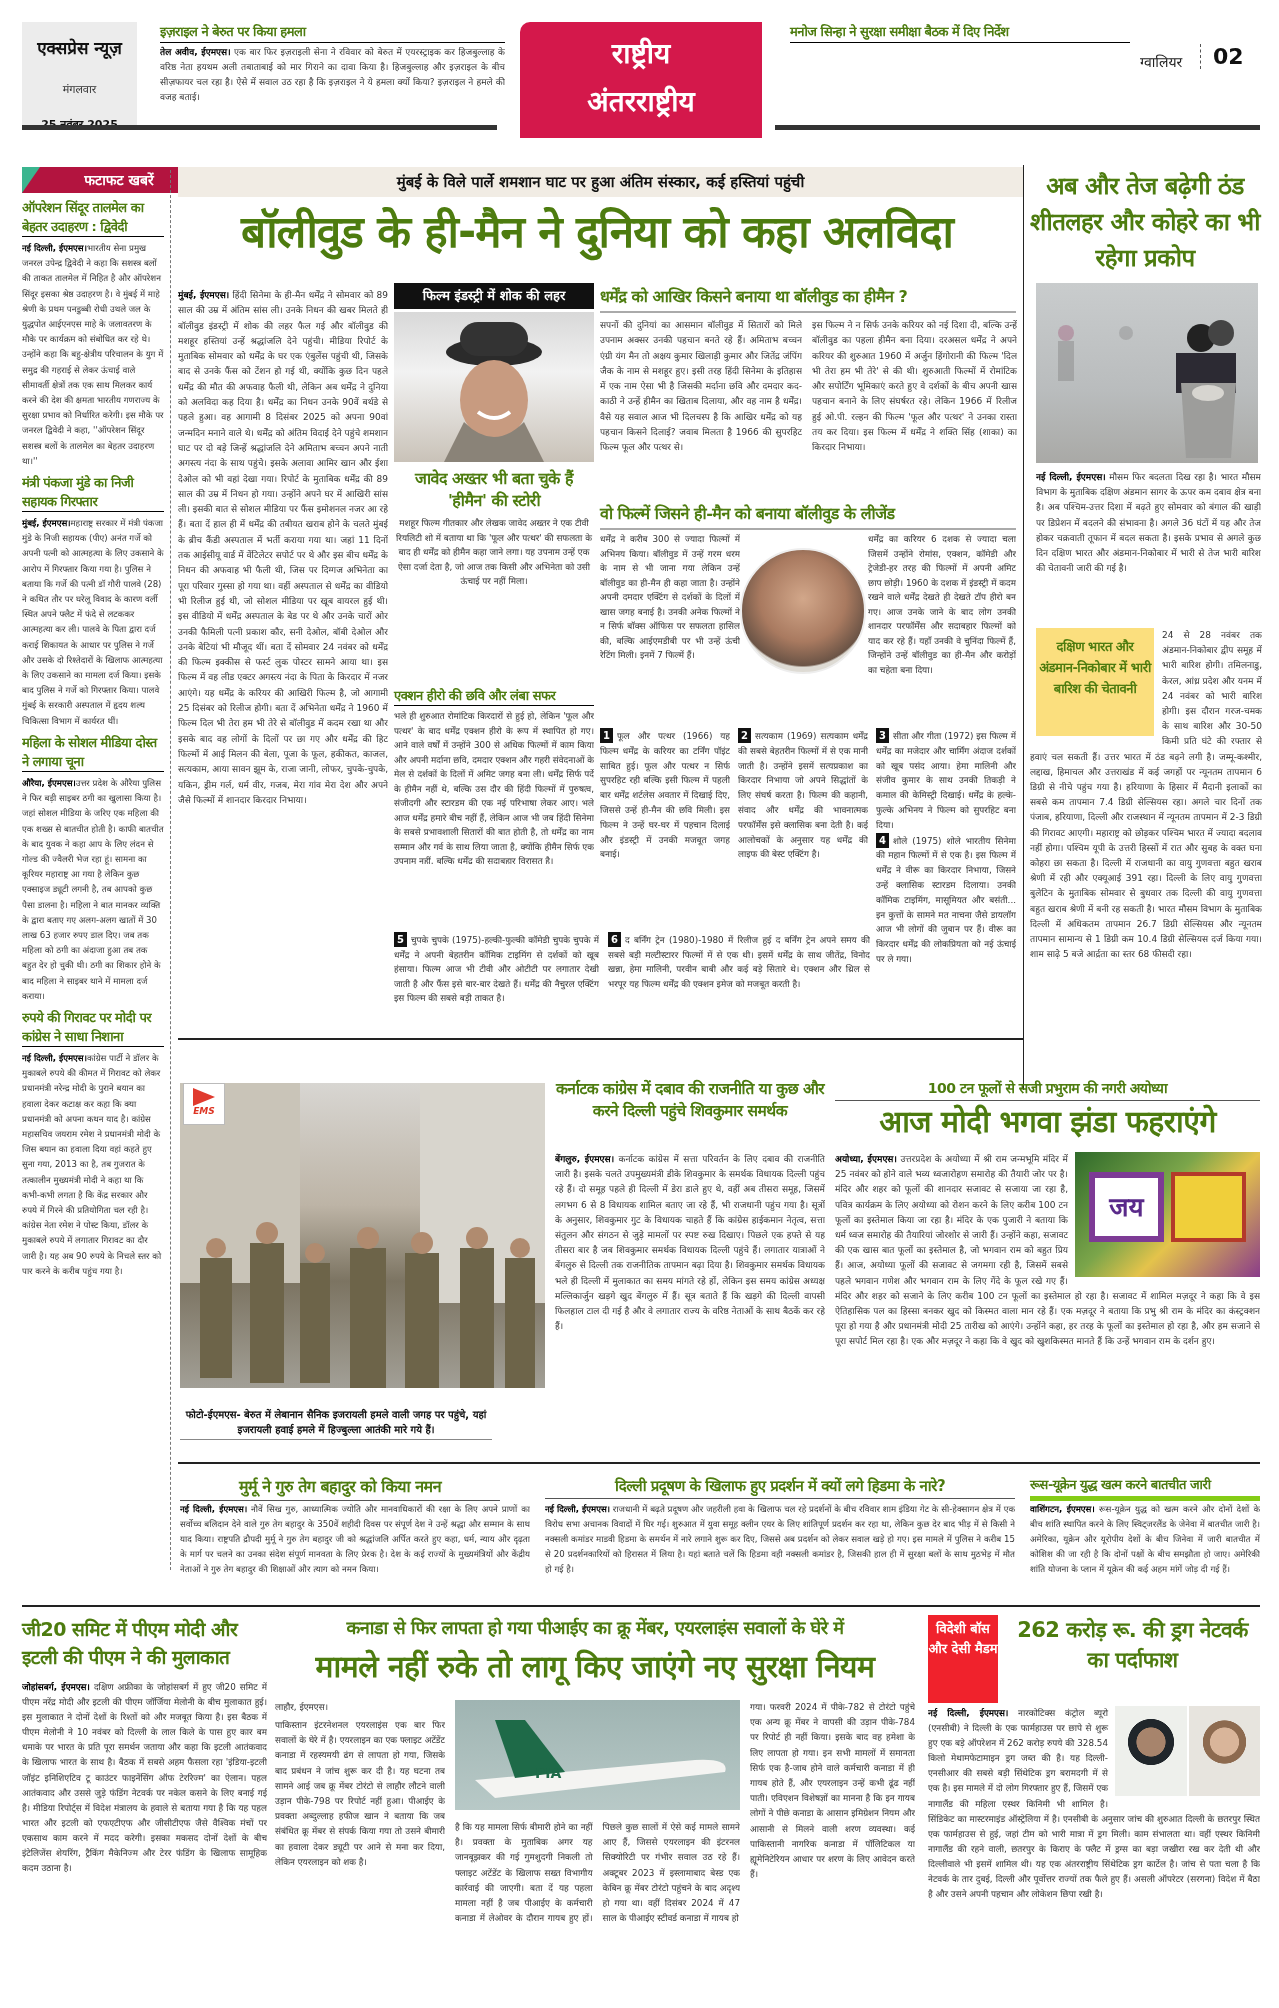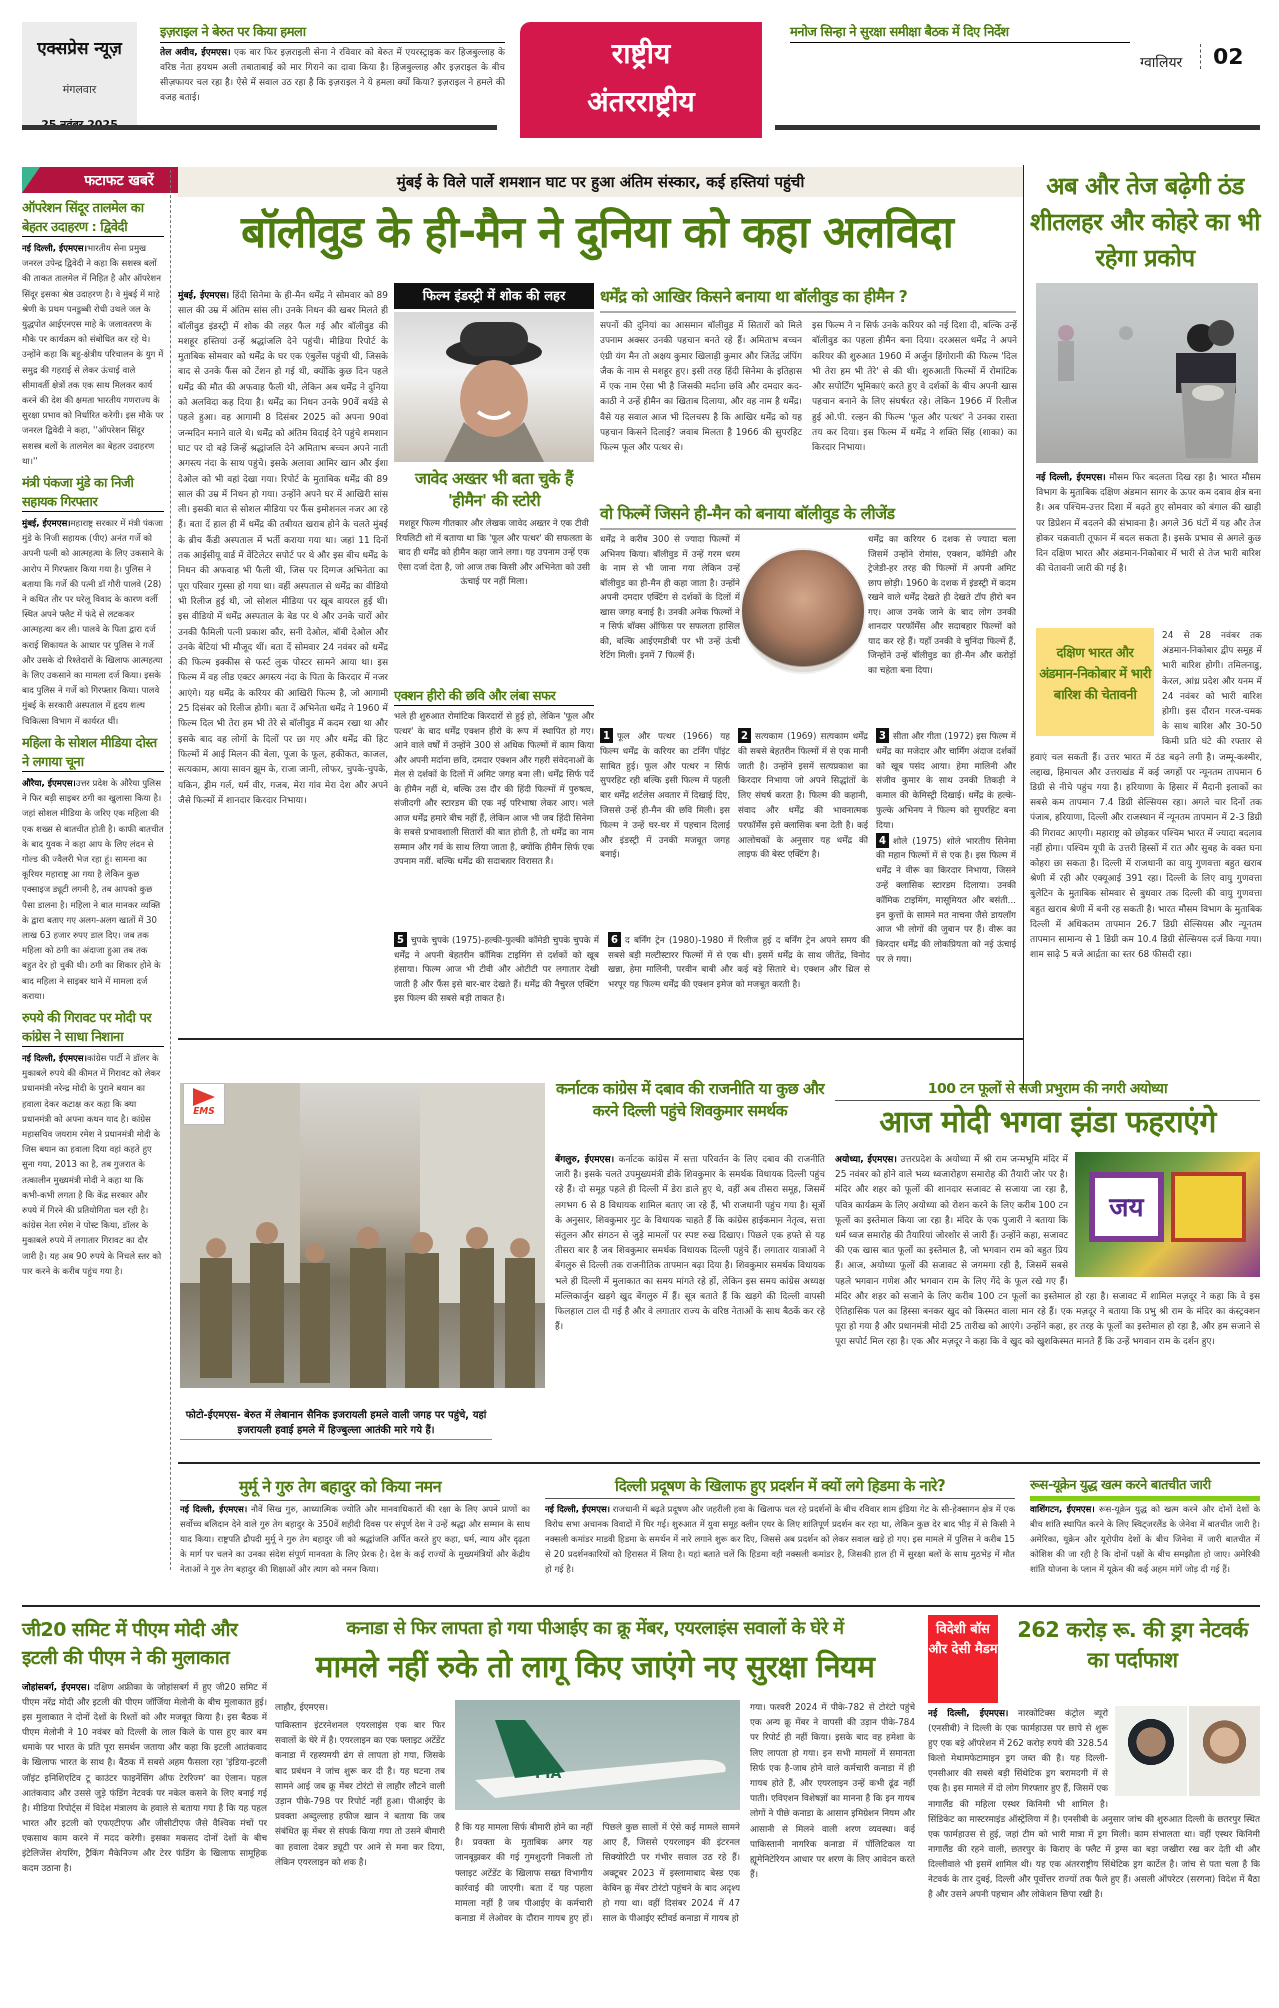--- a/index.html
+++ b/index.html
@@ -145,21 +145,21 @@
     <circle cx="165" cy="55" r="14" fill="#222"></circle>
     <circle cx="185" cy="50" r="13" fill="#444"></circle>
     <rect x="140" y="70" width="60" height="40" fill="#2c2a33"></rect>
     <path d="M145 100 L200 100 L195 175 L150 175 Z" fill="#9d9d9b"></path>
     <ellipse cx="172" cy="110" rx="16" ry="8" fill="#d7d5d0"></ellipse>
   </svg>
 </div>
 <div class="abs txt" style="left:1036px;top:470px;width:225px;height:150px;font-size:9px;line-height:15.2px">
   <b>नई दिल्ली, ईएमएस।</b> <span>मौसम फिर बदलता दिख रहा है। भारत मौसम विभाग के मुताबिक दक्षिण अंडमान सागर के ऊपर कम दबाव क्षेत्र बना है। अब पश्चिम-उत्तर दिशा में बढ़ते हुए सोमवार को बंगाल की खाड़ी पर डिप्रेशन में बदलने की संभावना है। अगले 36 घंटों में यह और तेज होकर चक्रवाती तूफान में बदल सकता है। इसके प्रभाव से अगले कुछ दिन दक्षिण भारत और अंडमान-निकोबार में भारी से तेज भारी बारिश की चेतावनी जारी की गई है।</span>
 </div>
-<div class="abs yellowbox h" style="left:1036px;top:628px;width:118px;height:108px;font-size:13px;line-height:21px;padding-top:14px">दक्षिण भारत और अंडमान-निकोबार में भारी बारिश की चेतावनी</div>
+<div class="abs yellowbox h" style="left:1036px;top:628px;width:118px;height:108px;font-size:13px;line-height:21px;padding-top:8px">दक्षिण भारत और अंडमान-निकोबार में भारी बारिश की चेतावनी</div>
 <div class="abs txt" style="left:1030px;top:628px;width:232px;height:455px;font-size:9px;line-height:15.2px">
   <span style="float:left;width:132px;height:112px"></span><span>24 से 28 नवंबर तक अंडमान-निकोबार द्वीप समूह में भारी बारिश होगी। तमिलनाडु, केरल, आंध्र प्रदेश और यनम में 24 नवंबर को भारी बारिश होगी। इस दौरान गरज-चमक के साथ बारिश और 30-50 किमी प्रति घंटे की रफ्तार से हवाएं चल सकती हैं। उत्तर भारत में ठंड बढ़ने लगी है। जम्मू-कश्मीर, लद्दाख, हिमाचल और उत्तराखंड में कई जगहों पर न्यूनतम तापमान 6 डिग्री से नीचे पहुंच गया है। हरियाणा के हिसार में मैदानी इलाकों का सबसे कम तापमान 7.4 डिग्री सेल्सियस रहा। अगले चार दिनों तक पंजाब, हरियाणा, दिल्ली और राजस्थान में न्यूनतम तापमान में 2-3 डिग्री की गिरावट आएगी। महाराष्ट्र को छोड़कर पश्चिम भारत में ज्यादा बदलाव नहीं होगा। पश्चिम यूपी के उत्तरी हिस्सों में रात और सुबह के वक्त घना कोहरा छा सकता है। दिल्ली में राजधानी का वायु गुणवत्ता बहुत खराब श्रेणी में रही और एक्यूआई 391 रहा। दिल्ली के लिए वायु गुणवत्ता बुलेटिन के मुताबिक सोमवार से बुधवार तक दिल्ली की वायु गुणवत्ता बहुत खराब श्रेणी में बनी रह सकती है। भारत मौसम विभाग के मुताबिक दिल्ली में अधिकतम तापमान 26.7 डिग्री सेल्सियस और न्यूनतम तापमान सामान्य से 1 डिग्री कम 10.4 डिग्री सेल्सियस दर्ज किया गया। शाम साढ़े 5 बजे आर्द्रता का स्तर 68 फीसदी रहा।</span>
 </div>
 
 <div class="abs" style="left:178px;top:1038px;width:845px;border-top:2px solid #222"></div>
 
 <div class="abs photo" style="left:180px;top:1083px;width:365px;height:305px;background:linear-gradient(180deg,#d8d6d2 0%,#bdb4a6 40%,#7c7462 65%,#a29f96 100%)">
   <svg width="365" height="305">
     <rect x="0" y="0" width="120" height="200" fill="#c9c4b8"></rect>
     <rect x="240" y="0" width="125" height="220" fill="#d8d5cd"></rect>

